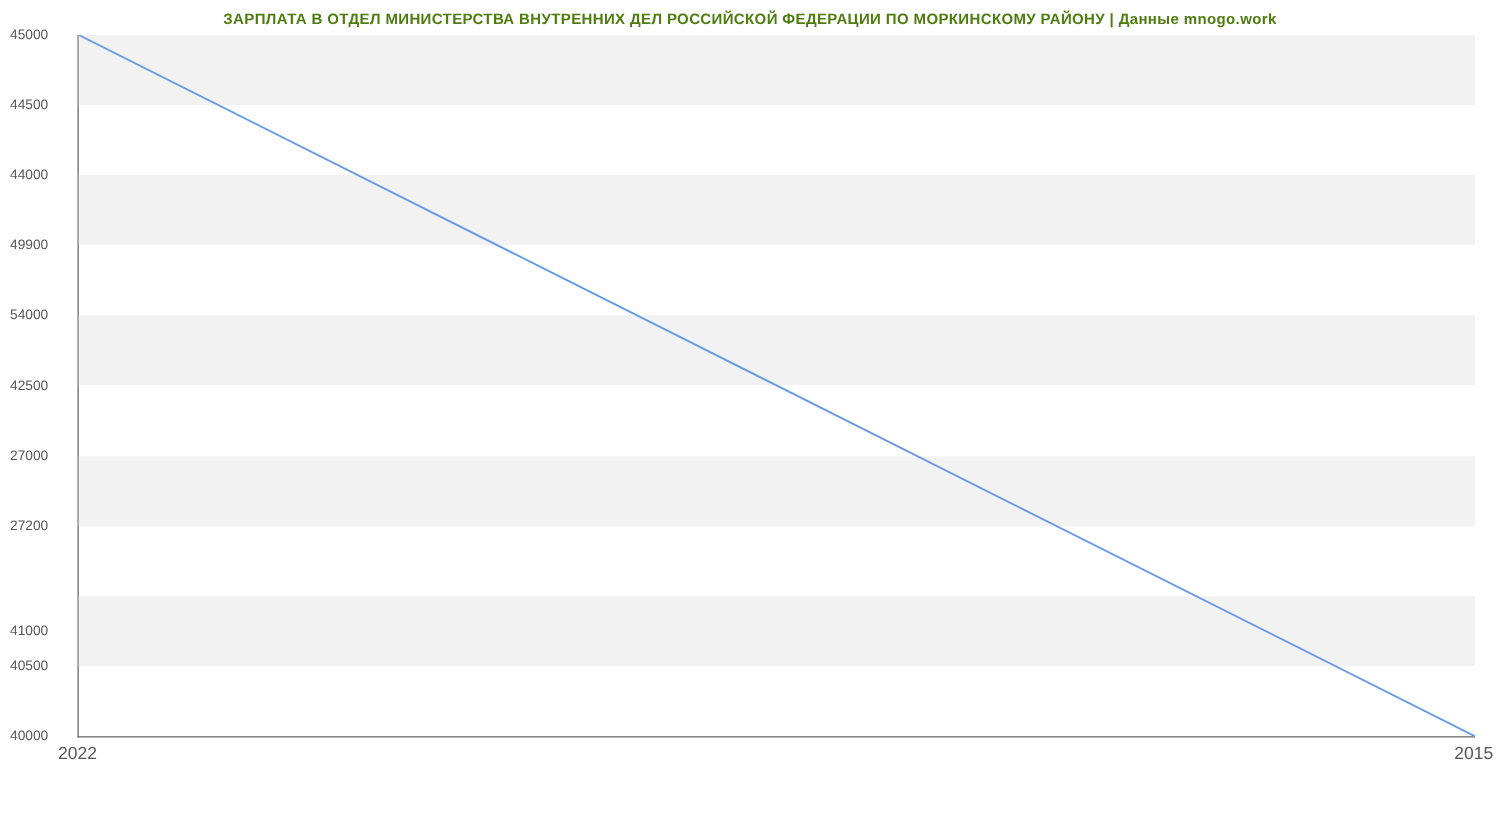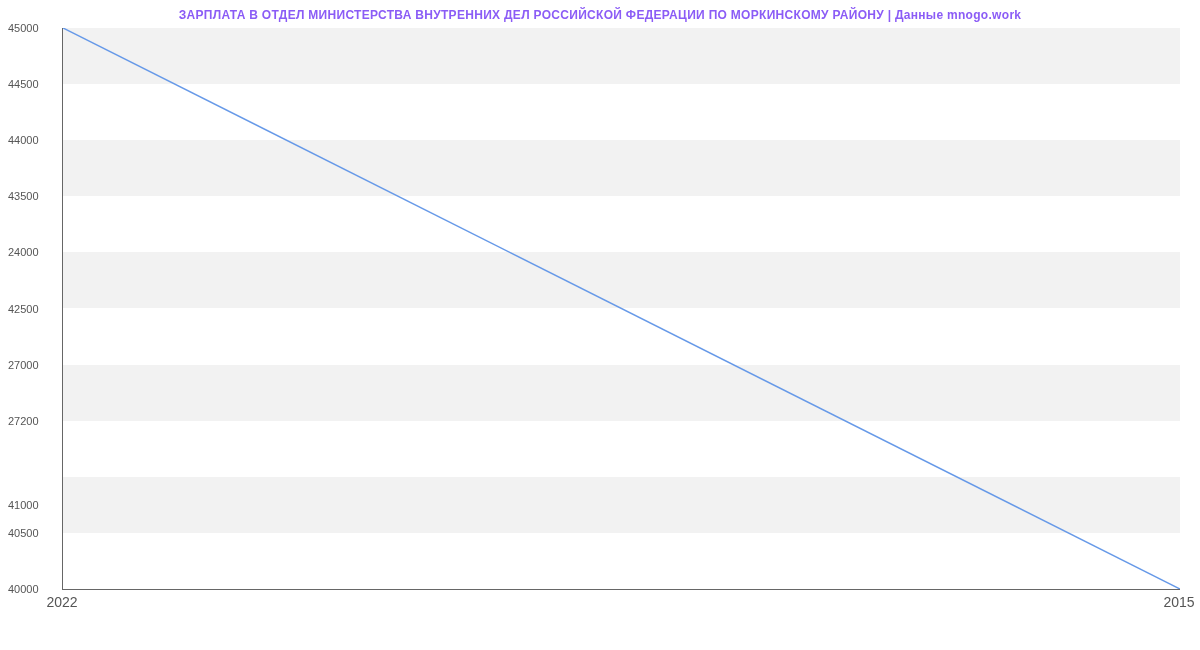--- a/index.html
+++ b/index.html
@@ -16,21 +16,21 @@
     height: 620px;
   }
   .title {
     position: absolute;
     top: 8px;
     left: 0;
     width: 1200px;
     text-align: center;
     font-size: 12px;
     font-weight: bold;
-    color: #8b5cf6;
+    color: #4d7c0f;
     letter-spacing: 0.3px;
   }
   .plot {
     position: absolute;
     left: 62px;
     top: 28px;
     width: 1118px;
     height: 562px;
     border-left: 1px solid #666666;
     border-bottom: 1px solid #666666;
@@ -80,20 +80,20 @@
     <svg class="line" id="line-svg" preserveAspectRatio="none" viewBox="0 0 1117 561">
         <path d="M0 0 L1117 561" fill="none" stroke="#6699e8" stroke-width="1.5"></path>
       </svg>
   </div>
 <div class="y-tick" style="top: 589px;">40000</div>
     <div class="y-tick" style="top: 532.9px;">40500</div>
     <div class="y-tick" style="top: 476.8px; margin-top: 28px;">41000</div>
     <div class="y-tick" style="top: 420.7px;">27200</div>
     <div class="y-tick" style="top: 364.6px;">27000</div>
     <div class="y-tick" style="top: 308.5px;">42500</div>
-    <div class="y-tick" style="top: 252.4px;">24000</div>
-    <div class="y-tick" style="top: 196.3px;">43500</div>
+    <div class="y-tick" style="top: 252.4px;">54000</div>
+    <div class="y-tick" style="top: 196.3px;">49900</div>
     <div class="y-tick" style="top: 140.2px;">44000</div>
     <div class="y-tick" style="top: 84.1px;">44500</div>
     <div class="y-tick" style="top: 28px;">45000</div>
     <div class="x-tick" style="left: 62px;">2022</div>
     <div class="x-tick" style="left: 1179px;">2015</div>
   </div>
 
 </body></html>

